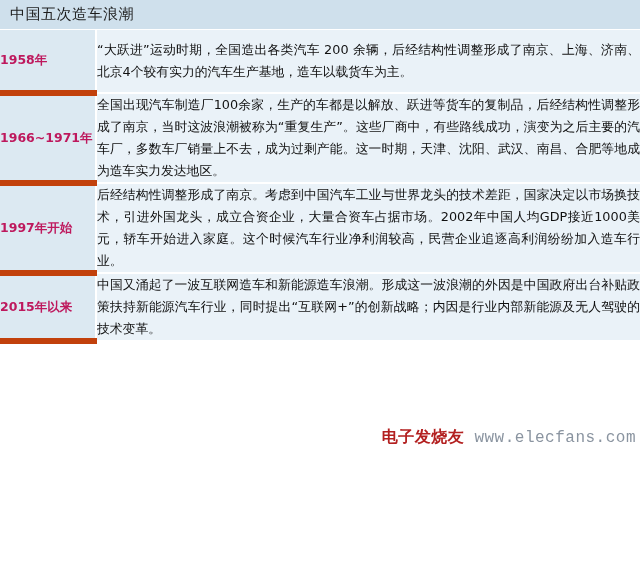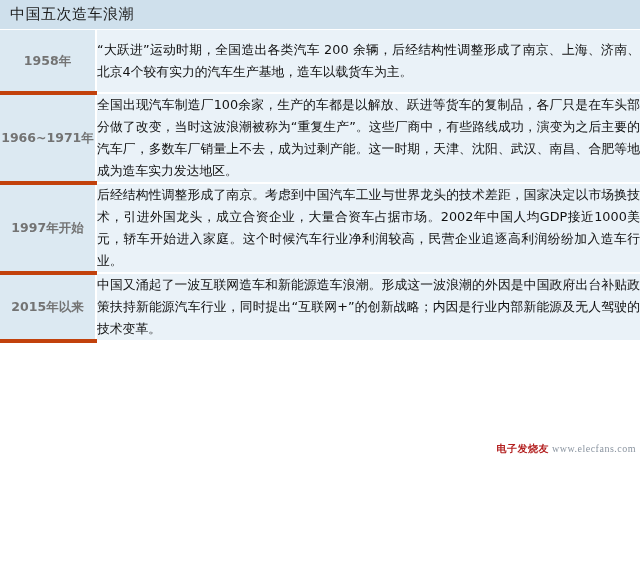--- a/index.html
+++ b/index.html
@@ -38,71 +38,70 @@
     border-collapse: collapse;
     table-layout: fixed;
   }
   table.main td {
     vertical-align: middle;
     padding: 0;
   }
   td.period {
     width: 96px;
     background: #dce9f2;
-    text-align: center;
-    color: #737373;
+    color: #be185d;
     font-size: 12.5px;
     font-weight: bold;
-    border-bottom: 4px solid #c2410c;
+    border-bottom: 6px solid #c2410c;
     border-right: 2px solid #ffffff;
     line-height: 1.4;
     padding: 4px 2px;
     box-sizing: border-box;
   }
   td.body-cell {
     background: #eaf2f8;
     border-bottom: 2px solid #ffffff;
     color: #101010;
     font-size: 12.8px;
     line-height: 1.72;
     padding: 7px 12px 7px 14px;
     text-align: justify;
     text-justify: inter-ideograph;
     box-sizing: border-box;
   }
   .row-1958 td.body-cell { padding-top: 9px; padding-bottom: 9px; }
   .watermark {
     position: absolute;
     right: 4px;
-    bottom: 2px;
-    font-size: 10px;
+    bottom: 10px;
+    font-size: 16px;
     color: #8a94a0;
     letter-spacing: 0.5px;
-    font-family: Liberation Serif, serif;
+    font-family: Liberation Mono, monospace;
   }
   .watermark .wm-red { color: #b32020; font-weight: bold; }
 </style>
 </head>
 <body>
 
 <div class="doc">
 
   <div class="title-bar">
     <span class="title-text">中国五次造车浪潮</span>
   </div>
 
   <table class="main">
     <tbody>
       <tr class="row-1958">
         <td class="period">1958年</td>
         <td class="body-cell">“大跃进”运动时期，全国造出各类汽车 200 余辆，后经结构性调整形成了南京、上海、济南、北京4个较有实力的汽车生产基地，造车以载货车为主。</td>
       </tr>
       <tr>
         <td class="period">1966~1971年</td>
-        <td class="body-cell">全国出现汽车制造厂100余家，生产的车都是以解放、跃进等货车的复制品，各厂只是在车头部分做了改变，当时这波浪潮被称为“重复生产”。这些厂商中，有些路线成功，演变为之后主要的汽车厂，多数车厂销量上不去，成为过剩产能。这一时期，天津、沈阳、武汉、南昌、合肥等地成为造车实力发达地区。</td>
+        <td class="body-cell">全国出现汽车制造厂100余家，生产的车都是以解放、跃进等货车的复制品，后经结构性调整形成了南京，当时这波浪潮被称为“重复生产”。这些厂商中，有些路线成功，演变为之后主要的汽车厂，多数车厂销量上不去，成为过剩产能。这一时期，天津、沈阳、武汉、南昌、合肥等地成为造车实力发达地区。</td>
       </tr>
       <tr>
         <td class="period">1997年开始</td>
         <td class="body-cell">后经结构性调整形成了南京。考虑到中国汽车工业与世界龙头的技术差距，国家决定以市场换技术，引进外国龙头，成立合资企业，大量合资车占据市场。2002年中国人均GDP接近1000美元，轿车开始进入家庭。这个时候汽车行业净利润较高，民营企业追逐高利润纷纷加入造车行业。</td>
       </tr>
       <tr>
         <td class="period">2015年以来</td>
         <td class="body-cell">中国又涌起了一波互联网造车和新能源造车浪潮。形成这一波浪潮的外因是中国政府出台补贴政策扶持新能源汽车行业，同时提出“互联网+”的创新战略；内因是行业内部新能源及无人驾驶的技术变革。</td>
       </tr>
     </tbody>

